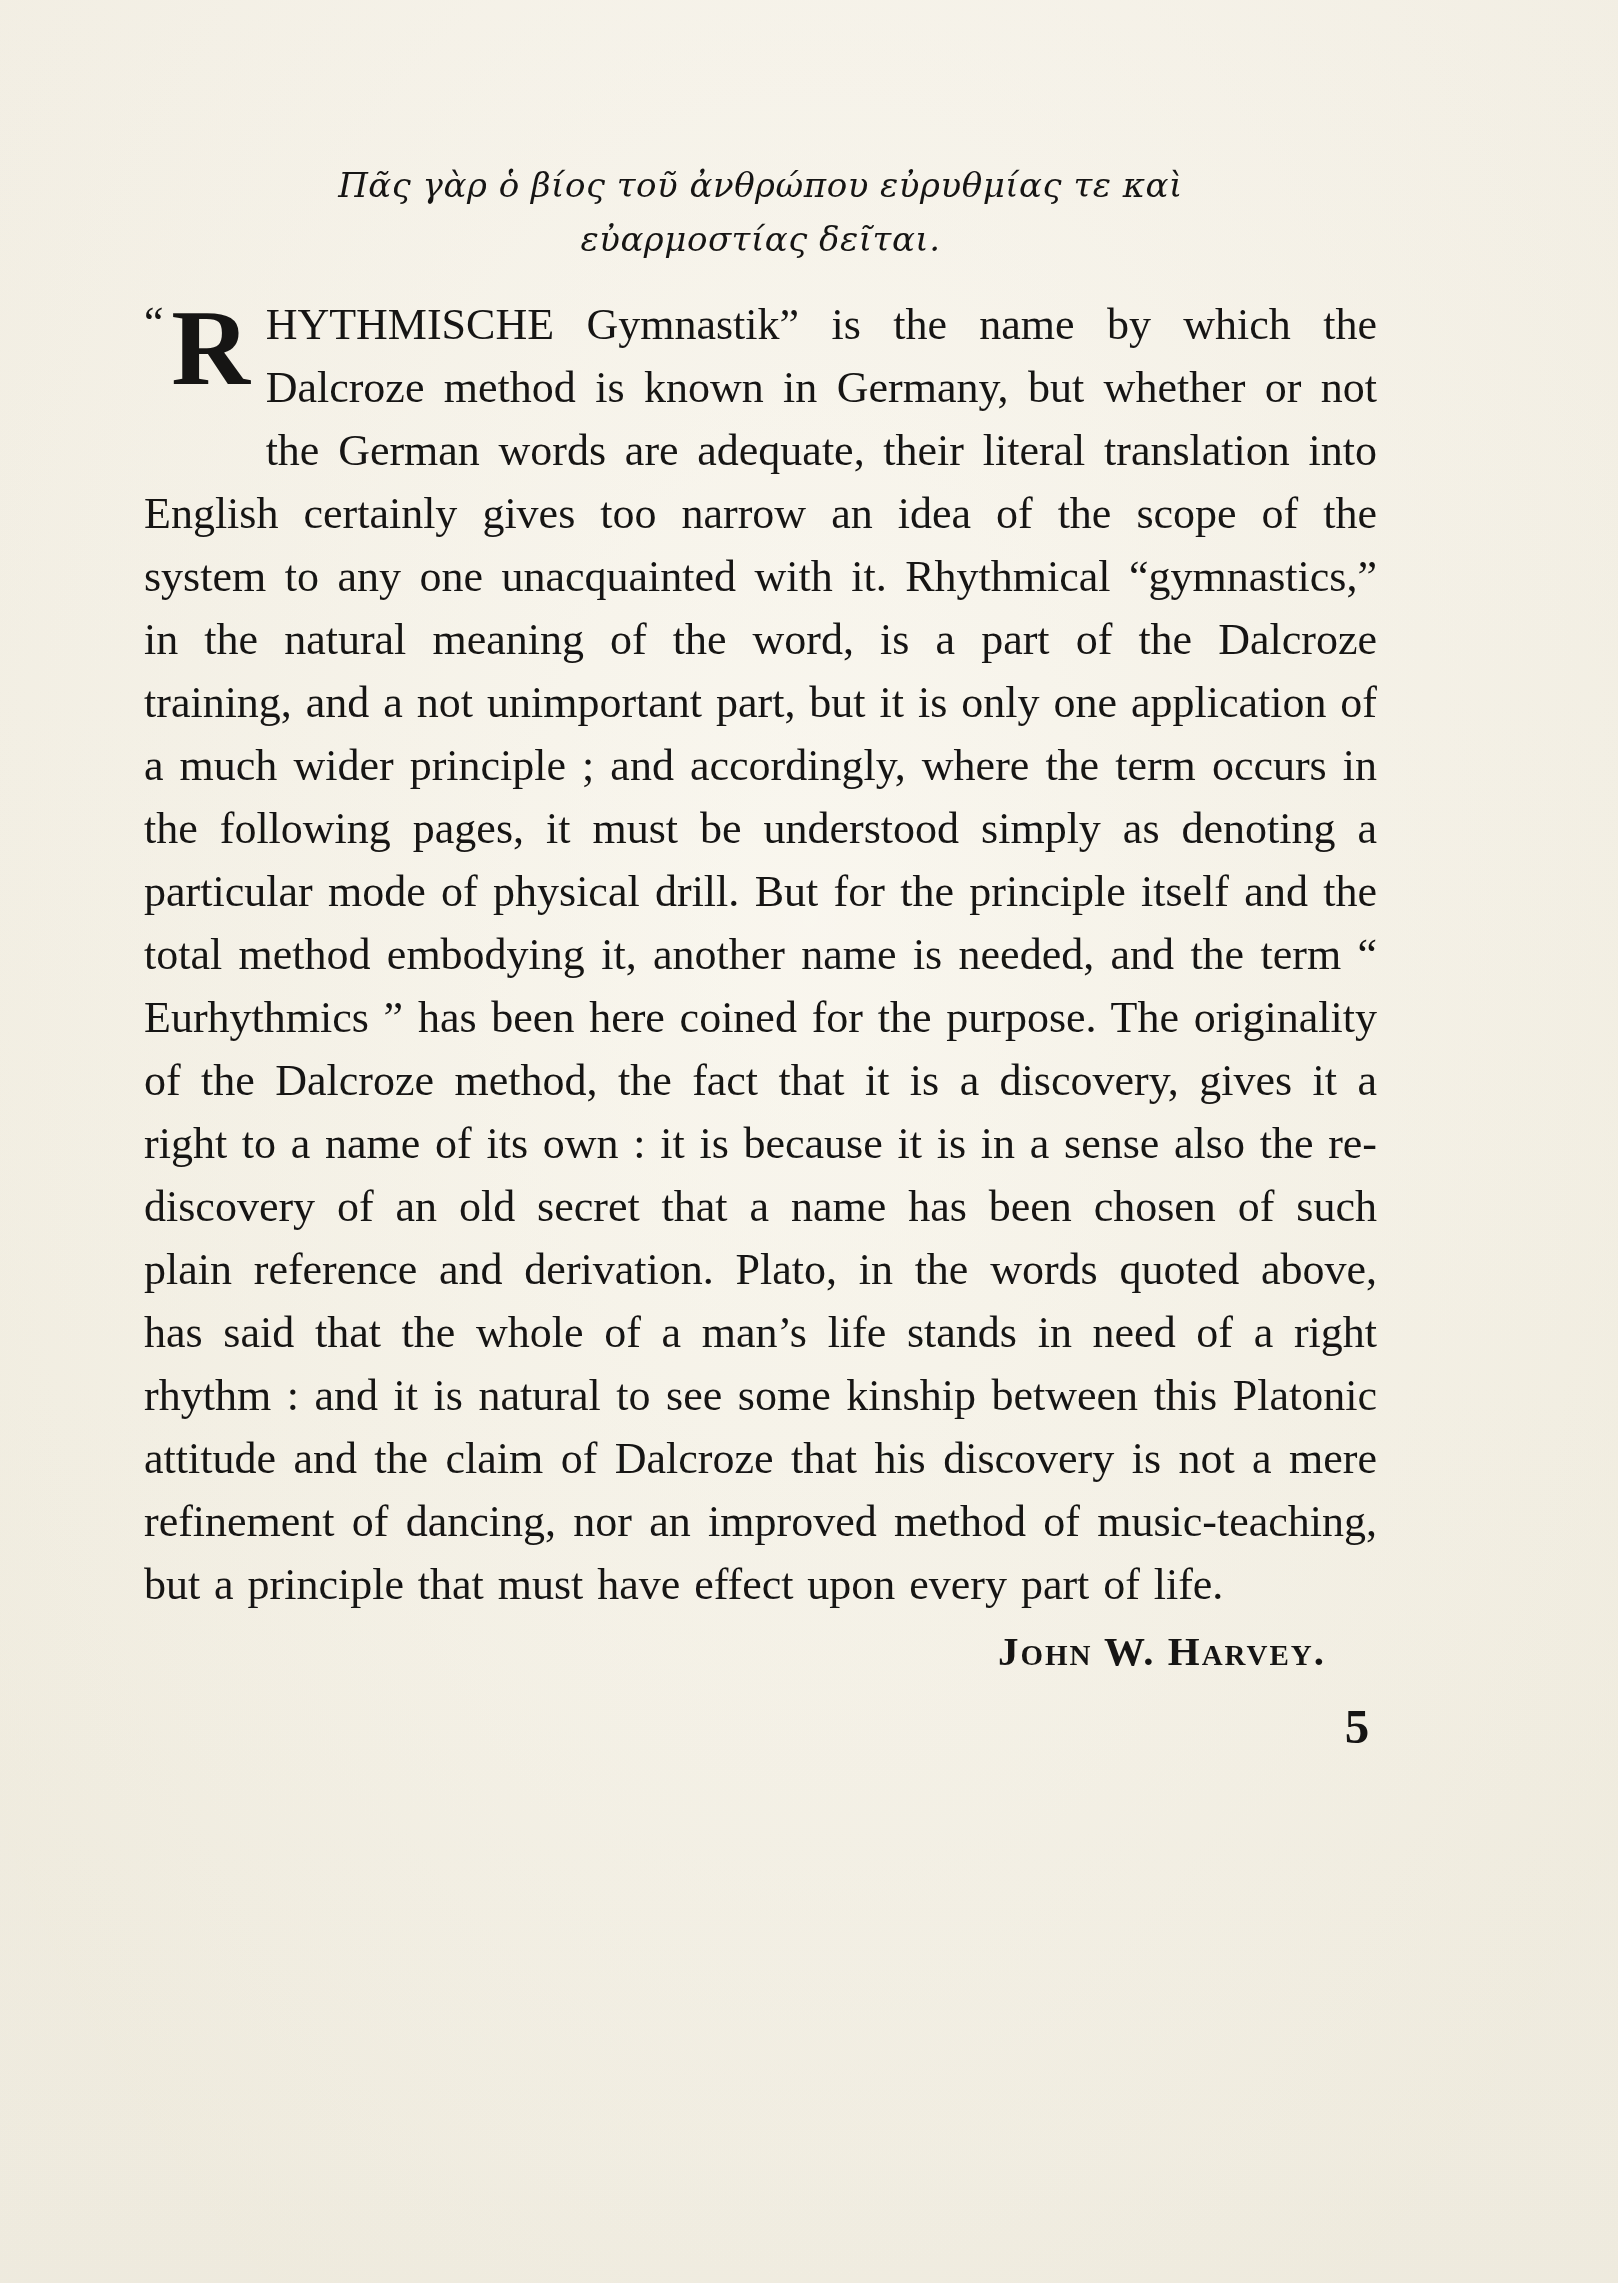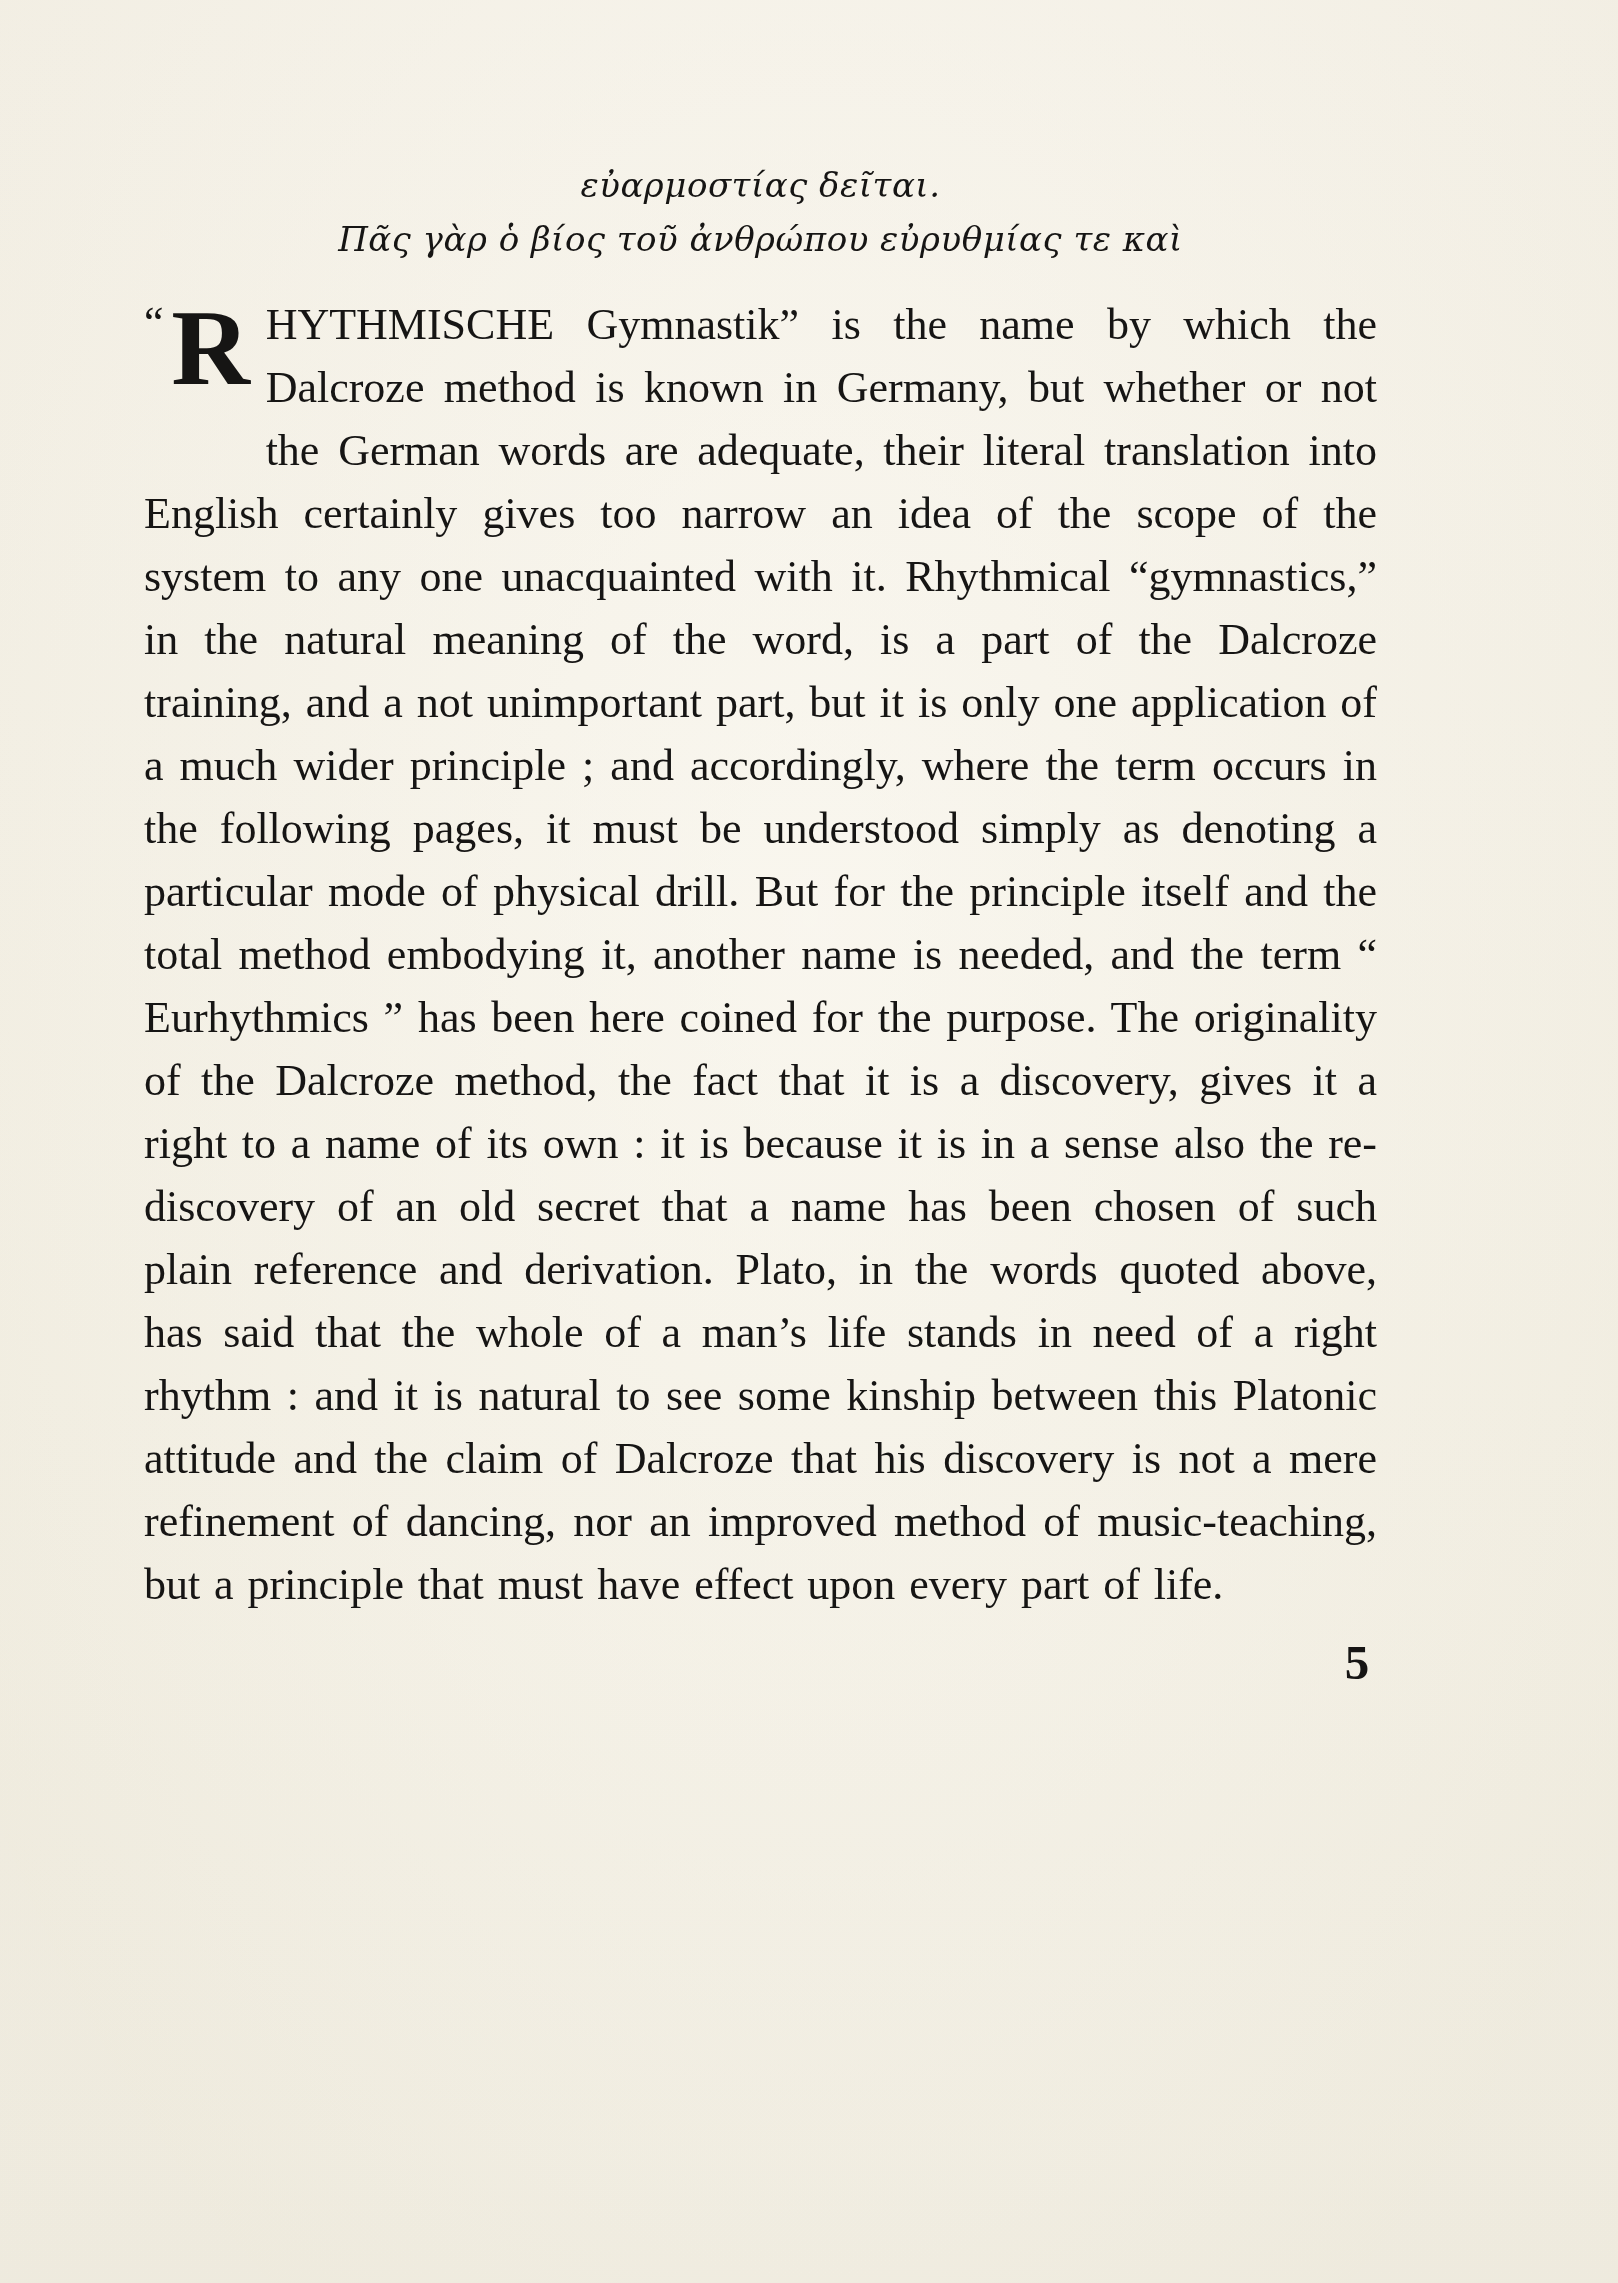--- a/index.html
+++ b/index.html
@@ -81,28 +81,29 @@
   }
 </style>
 </head>
 <body>
 
 <div class="paper"></div>
 
 <div class="page-content">
 
   <div class="epigraph">
+    <div>Πᾶς γὰρ ὁ βίος τοῦ ἀνθρώπου εὐρυθμίας τε καὶ</div>
     <div>εὐαρμοστίας δεῖται.</div>
-    <div>Πᾶς γὰρ ὁ βίος τοῦ ἀνθρώπου εὐρυθμίας τε καὶ</div>
   </div>
 
   <div class="body-para">
     <span class="dropcap-wrap">
         <span class="open-quote">“</span>
         <span class="dropcap-letter">R</span>
       </span><span>HYTHMISCHE Gymnastik” is the name by which the Dalcroze method is known in Germany, but whether or not the German words are adequate, their literal translation into English certainly gives too narrow an idea of the scope of the system to any one unacquainted with it.  Rhythmical “gymnastics,” in the natural meaning of the word, is a part of the Dalcroze training, and a not unimportant part, but it is only one application of a much wider principle ; and accordingly, where the term occurs in the following pages, it must be understood simply as denoting a particular mode of physical drill.  But for the principle itself and the total method embodying it, another name is needed, and the term “ Eurhythmics ” has been here coined for the purpose.  The originality of the Dalcroze method, the fact that it is a discovery, gives it a right to a name of its own :  it is because it is in a sense also the re-discovery of an old secret that a name has been chosen of such plain reference and derivation.  Plato, in the words quoted above, has said that the whole of a man’s life stands in need of a right rhythm :  and it is natural to see some kinship between this Platonic attitude and the claim of Dalcroze that his discovery is not a mere refinement of dancing, nor an improved method of music-teaching, but a principle that must have effect upon every part of life.</span>
   </div>
 
+  <div class="signature">John W. Harvey.</div>
 
   <div class="page-number">5</div>
 
 </div>
 
 
 </body></html>

